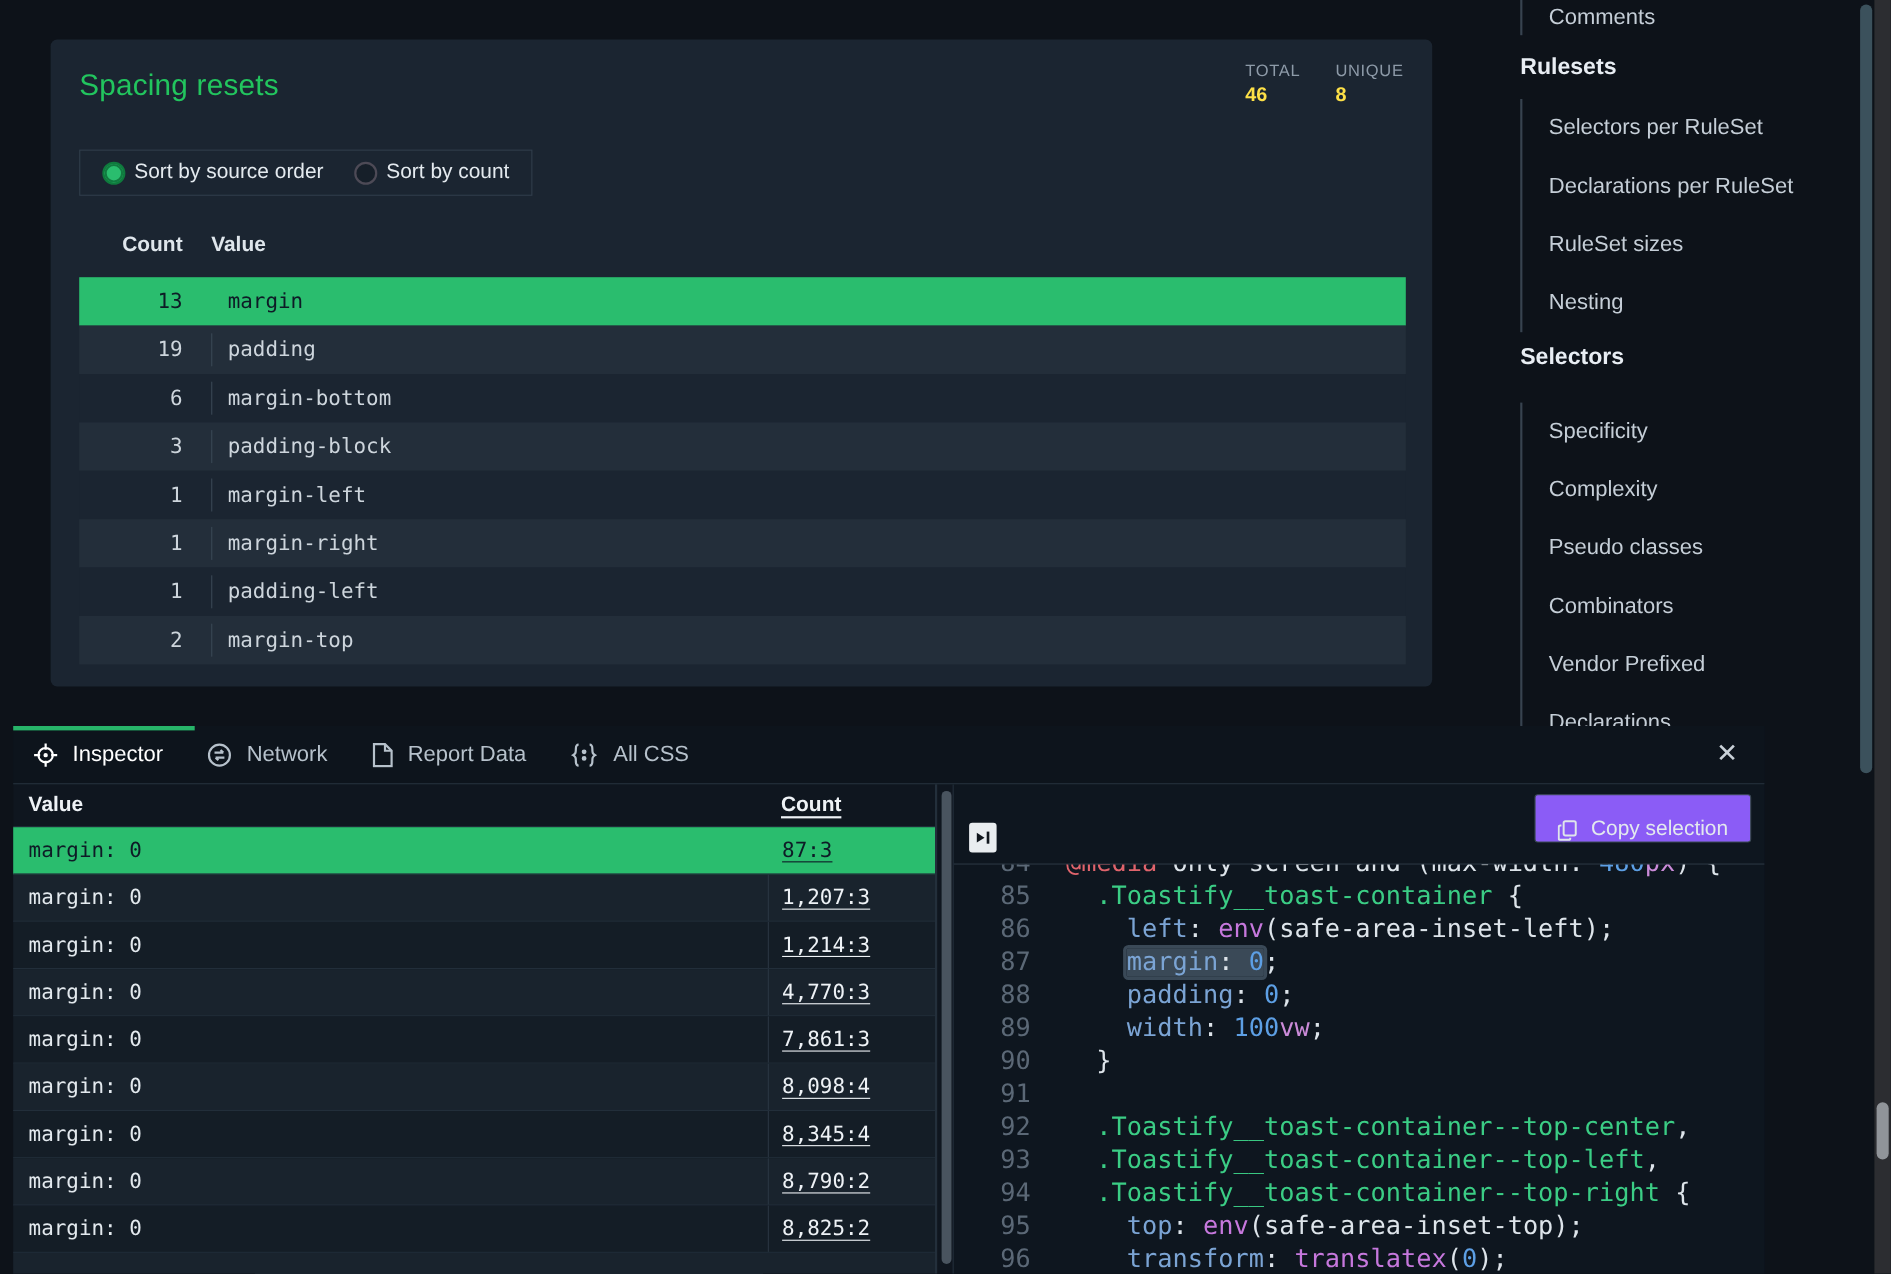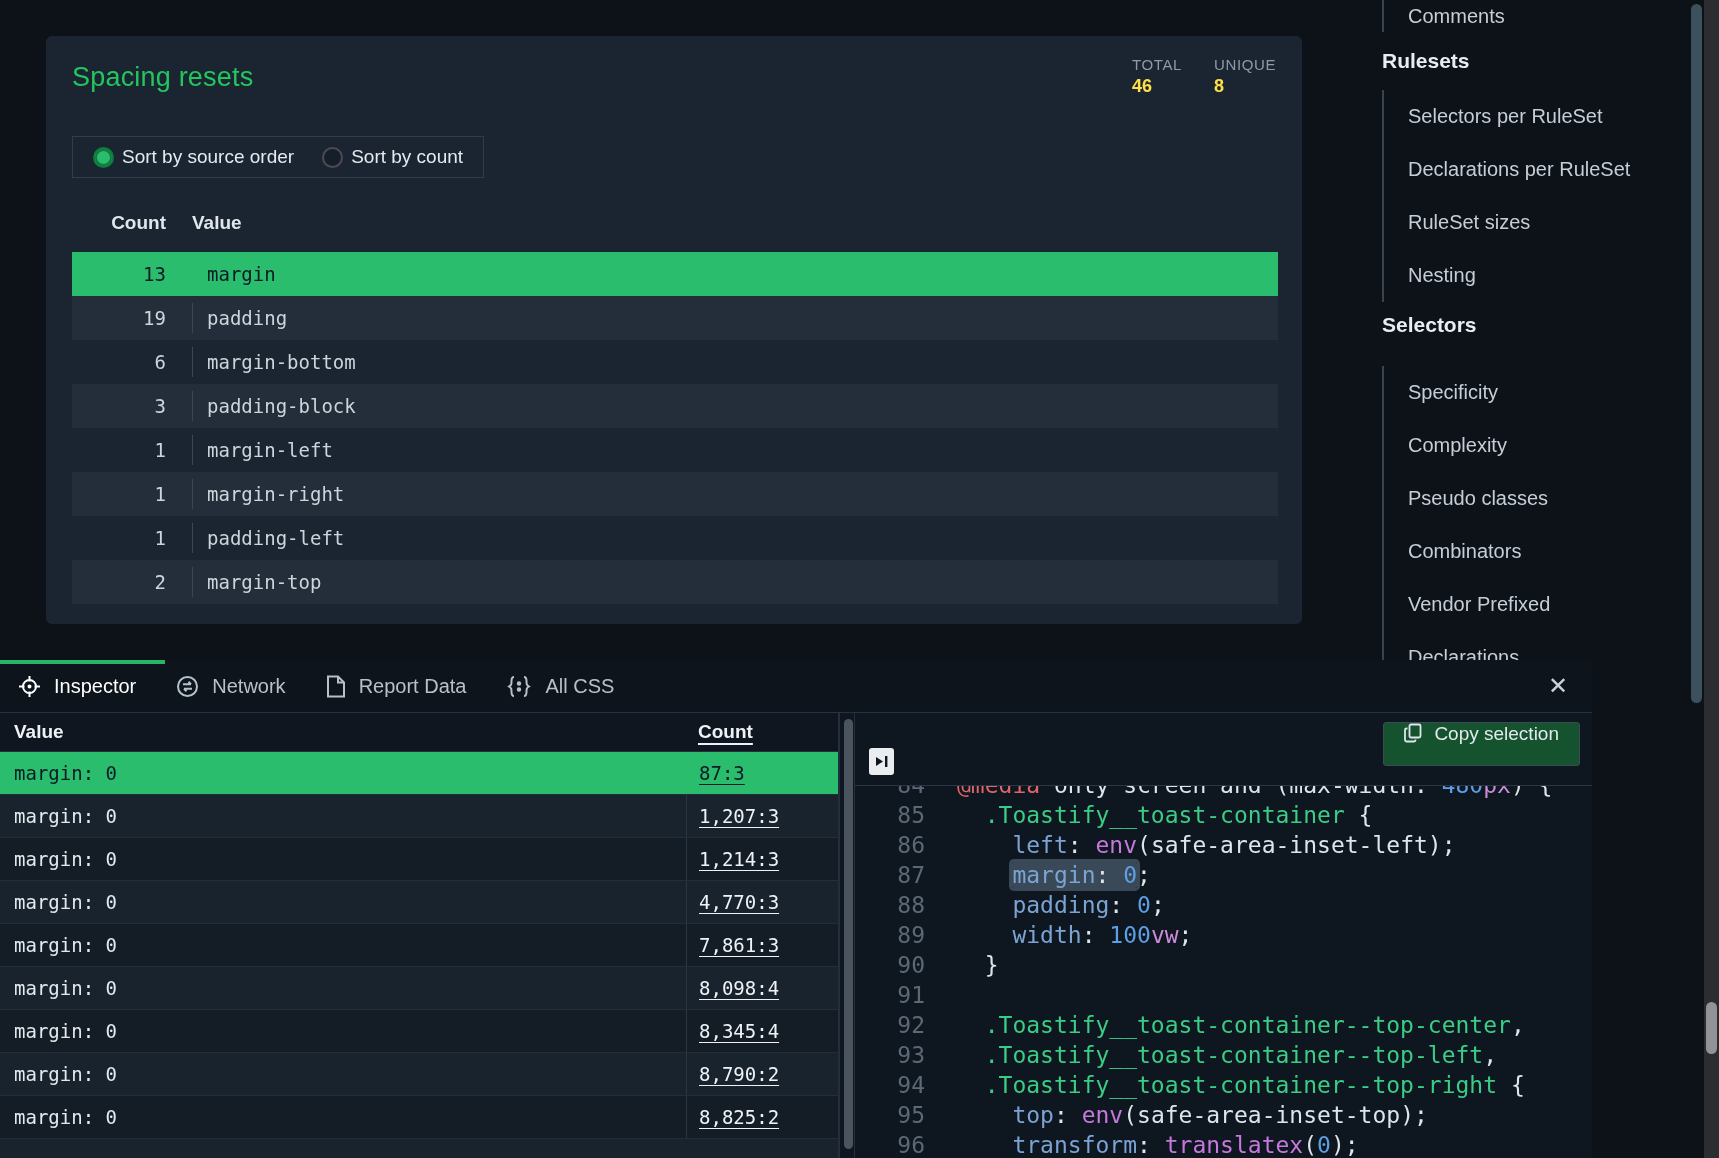--- a/index.html
+++ b/index.html
@@ -41,21 +41,21 @@
   .sb-group { position:absolute; left:0; border-left:2px solid #37434f; padding-left:24px; }
   .sb-group .sb-item { height:53px; display:flex; align-items:center; }
 
   
   .inner-scroll { position:absolute; left:1691px; top:4px; width:11px; height:699px;
                   background:#3b515c; border-radius:6px; z-index:30; }
   .page-scrollbar { position:absolute; left:1704px; top:0; width:15px; height:1158px; background:#2c2d31; z-index:31; }
   .page-scrollbar .thumb { position:absolute; left:2px; top:1002px; width:11px; height:52px; background:#909499; border-radius:6px; }
 
   
-  .inspector { position:absolute; left:0; top:660px; width:1592px; height:498px; background:#0f161f; z-index:20; }
+  .inspector { position:absolute; left:12px; top:660px; width:1592px; height:498px; background:#0f161f; z-index:20; }
   .tabbar { position:relative; height:53px; background:#0d141c; border-bottom:1px solid #26323e;
             display:flex; align-items:center; padding-left:18px; gap:40px; }
   .tab-ind { position:absolute; left:0; top:0; width:165px; height:4px; background:#27b469; }
   .tab { display:flex; align-items:center; gap:13px; font-size:20px; color:#b6c1cb; cursor:pointer; }
   .tab.active { color:#ffffff; }
   .tab svg { display:block; }
   .close-btn { position:absolute; right:20px; top:12px; width:28px; height:28px; color:#c9d1d8;
                font-size:24px; line-height:28px; text-align:center; cursor:pointer; }
 
   .insp-body { display:flex; height:445px; }
@@ -79,22 +79,22 @@
 
   
   .pane-split { width:16px; position:relative; border-left:2px solid #232f3b; }
   .pane-split .thumb2 { position:absolute; left:4px; top:6px; width:9px; height:430px; background:#49545f; border-radius:5px; }
 
   
   .code-pane { flex:1; background:#0e161f; border-left:1px solid #232f3b; display:flex; flex-direction:column; }
   .code-head { position:relative; height:73px; border-bottom:1px solid #2a3642; }
   .toggle-btn { position:absolute; left:14px; top:35px; width:25px; height:27px; background:#e9edf0;
                 border-radius:3px; display:flex; align-items:center; justify-content:center; cursor:pointer; }
-  .copy-btn { position:absolute; right:12px; top:9px; height:44px; display:flex; align-items:flex-start; gap:12px;
-              padding:0 20px; border:1px solid #3c4a57; background:#14532d; border-radius:3px;
+  .copy-btn { position:absolute; right:12px; top:9px; height:44px; display:flex; align-items:flex-end; gap:12px;
+              padding:0 20px; border:1px solid #3c4a57; background:#8b5cf6; border-radius:3px;
               font-size:19px; color:#e3e9ee; cursor:pointer;margin-left:44px; }
   .code-scroll { position:relative; flex:1; overflow:hidden; }
   .code-inner { position:absolute; left:0; top:-16px; }
   .cl { height:30px; line-height:30px; white-space:pre; font-family:"DejaVu Sans Mono", monospace; font-size:23px; }
   .ln { display:inline-block; width:70px; text-align:right; color:#5b6876; margin-right:32px; }
   .tk-pl  { color:#dde4ea; }
   .tk-at  { color:#e0646c; }
   .tk-num { color:#5d9fe4; }
   .tk-unit{ color:#cb8bd9; }
   .tk-prop{ color:#7ba4d4; }

